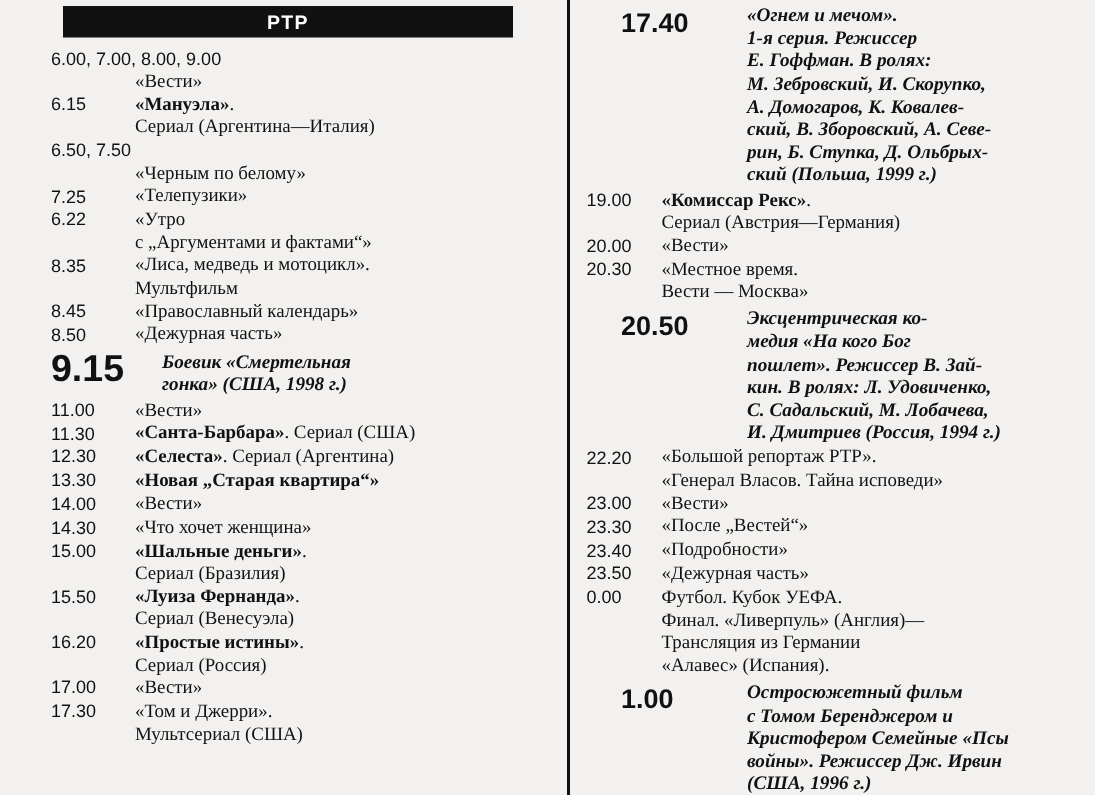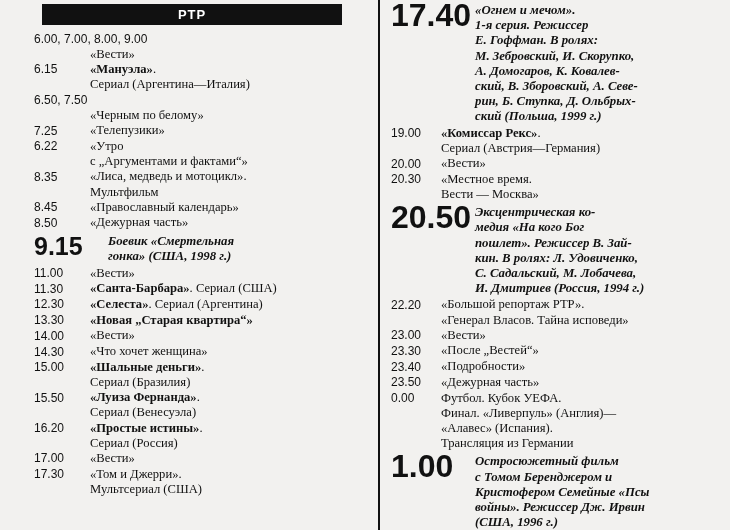--- a/index.html
+++ b/index.html
@@ -95,21 +95,22 @@
   .row.big .time {
     font-family: "Liberation Sans", sans-serif;
     font-weight: bold;
     font-size: 25px;
     line-height: 24px;
     width: 74px;
     padding-top: 1px;
   }
   .col-right .row.big .time {
     width: 84px;
-    font-size: 32px;
+    font-size: 18px;
+    margin-left: 23px;
   }
   .row.big .desc {
     font-weight: bold;
     font-size: 12.8px;
     line-height: 15.2px;
     padding-top: 1px;
     font-style: italic;
   }
   .nowrapline {
     white-space: nowrap;
@@ -340,22 +341,22 @@
           <div class="time">23.50</div>
           <div class="desc">
             <div class="nowrapline">«Дежурная часть»</div>
           </div>
         </div>
         <div class="row">
           <div class="time">0.00</div>
           <div class="desc">
             <div class="nowrapline">Футбол. Кубок УЕФА.</div>
             <div class="nowrapline">Финал. «Ливерпуль» (Англия)—</div>
+            <div class="nowrapline">Трансляция из Германии</div>
             <div class="nowrapline">«Алавес» (Испания).</div>
-            <div class="nowrapline">Трансляция из Германии</div>
           </div>
         </div>
         <div class="row big">
           <div class="time">1.00</div>
           <div class="desc">
             <div class="nowrapline"><b>Остросюжетный фильм</b></div>
             <div class="nowrapline"><b>с Томом Беренджером и</b></div>
             <div class="nowrapline"><b>Кристофером Семейные «Псы</b></div>
             <div class="nowrapline"><b>войны». Режиссер Дж. Ирвин</b></div>
             <div class="nowrapline"><b>(США, 1996 г.)</b></div>

